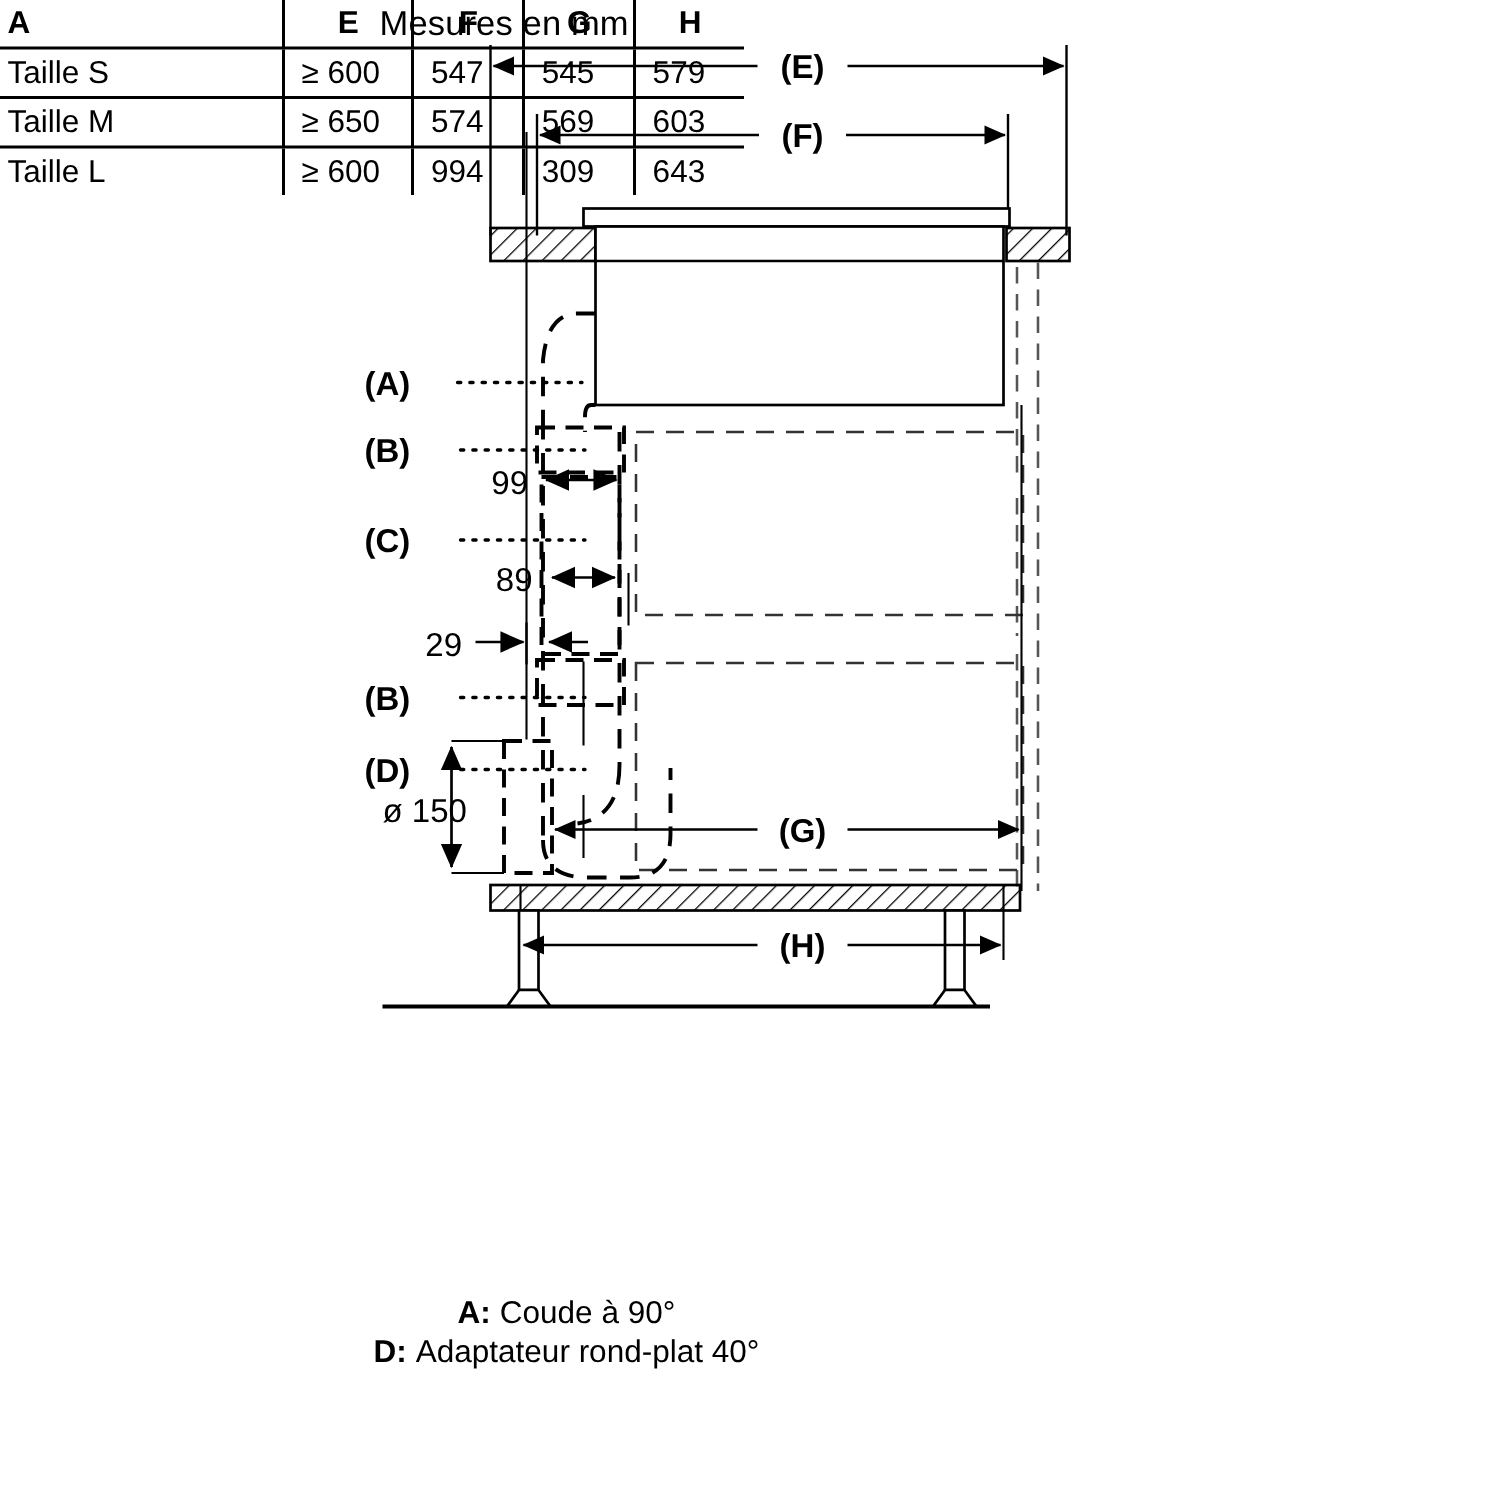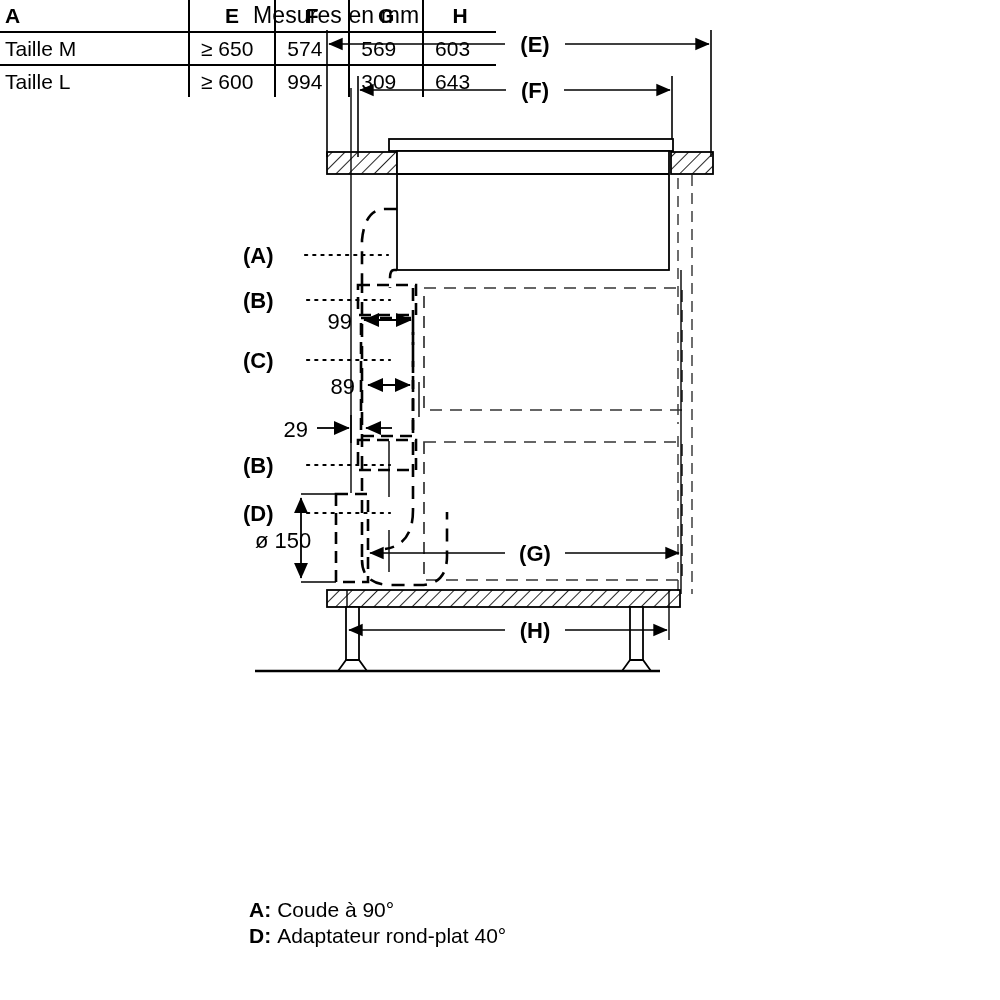--- a/index.html
+++ b/index.html
@@ -70,23 +70,24 @@
     padding-left: 11px;
     width: 69px;
   }
   #dimension-table .col-v.wide { width: 80px; }
   #dimension-table .hdr-cell.col-v { text-align: center; padding-left: 0; }
   #dimension-table .hdr-cell.col-label { padding-left: 5px; }
 
   
   #legend {
     left: 249px;
-    top: 897px;
+    top: 863px;
     font-size: 21px;
     line-height: 26px;
+    text-align: center;
   }
   #legend .legend-row { white-space: nowrap; }
   #legend .legend-key {
     font-weight: bold;
     display: inline-block;
   }
   #legend .legend-desc {
     display: inline-block;
     padding-left: 6px;
   }
@@ -262,20 +263,27 @@
   </svg>
 
   <table id="dimension-table">
     <tbody>
       <tr>
         <td class="hdr-cell col-label">A</td>
         <td class="hdr-cell col-v wide">E</td>
         <td class="hdr-cell col-v">F</td>
         <td class="hdr-cell col-v">G</td>
         <td class="hdr-cell col-v">H</td>
+      </tr>
+      <tr class="row-line">
+        <td class="col-label">Taille S</td>
+        <td class="col-v wide">≥ 600</td>
+        <td class="col-v">547</td>
+        <td class="col-v">545</td>
+        <td class="col-v">579</td>
       </tr>
       <tr class="row-line">
         <td class="col-label">Taille M</td>
         <td class="col-v wide">≥ 650</td>
         <td class="col-v">574</td>
         <td class="col-v">569</td>
         <td class="col-v">603</td>
       </tr>
       <tr class="row-line">
         <td class="col-label">Taille L</td>

